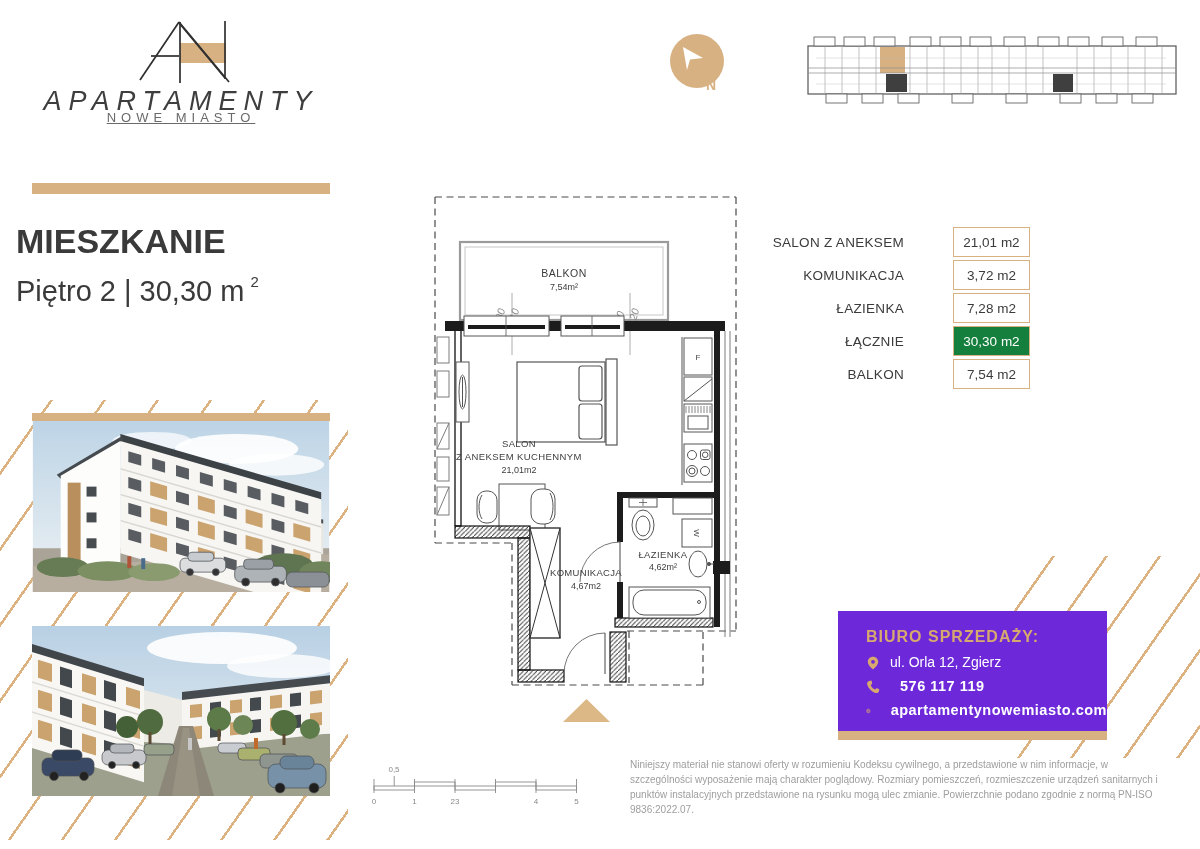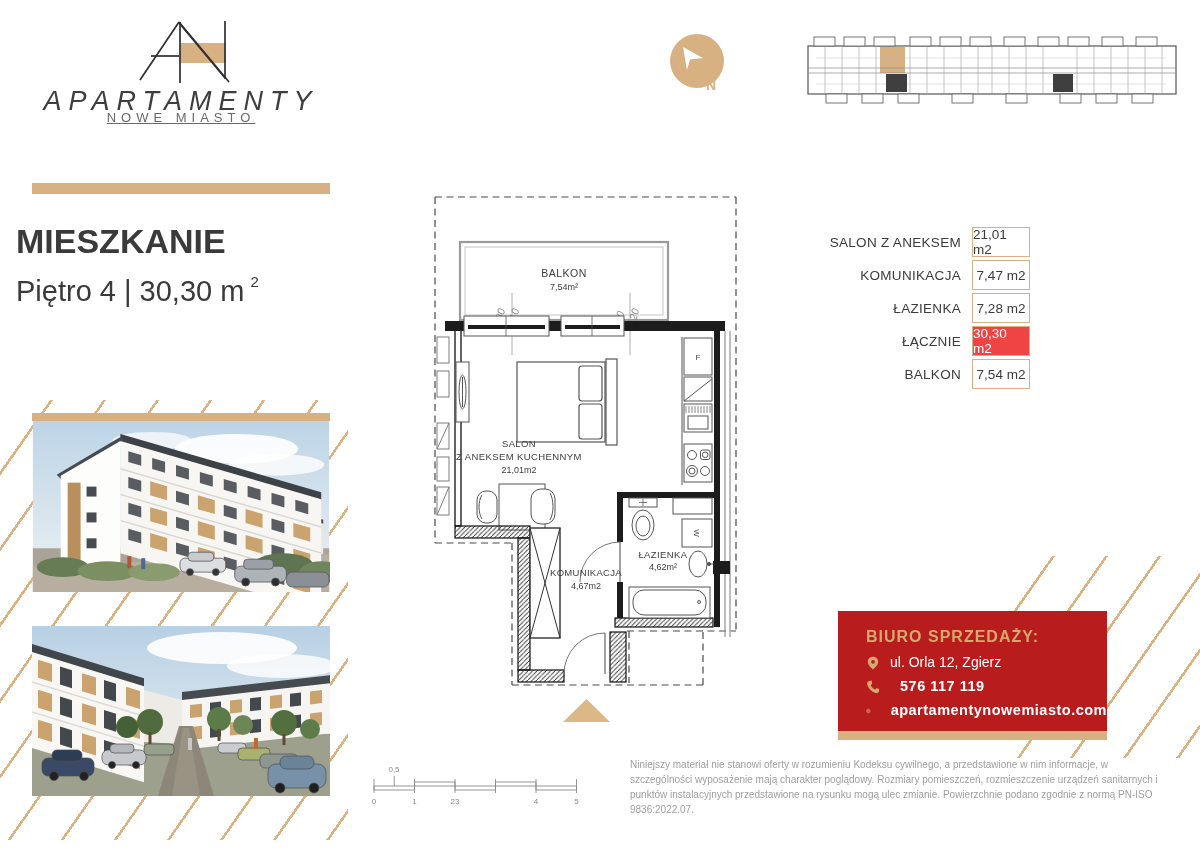--- a/index.html
+++ b/index.html
@@ -30,27 +30,27 @@
   .title-l3 { font-size:29px; font-weight:400; color:#3a3a3a; margin-top:12px; }
   .title-l3 sup { font-size:15px; vertical-align:14px; margin-left:6px; }
 
   
   .photo { position:absolute; left:32px; width:298px; z-index:1; display:block; }
 
   
   .area-table { position:absolute; left:718px; top:227px; width:312px; z-index:1; }
   .area-row { display:flex; align-items:center; height:30px; margin-bottom:3px; }
   .area-row .lbl { flex:1; text-align:right; font-size:13.5px; color:#3b3b3b; padding-right:11px; letter-spacing:.3px; }
-  .area-row .val { width:58px; height:30px; border:1.5px solid #D8B183; background:#fff;
-    display:flex; align-items:center; justify-content:center; font-size:13.5px; color:#3b3b3b; }
-  .area-row .val.highlight { background:#ef4444; border-color:#D8B183; color:#fff; }
+  .area-row .val { width:77px; height:30px; border:1.5px solid #D8B183; background:#fff;
+    display:flex; align-items:center; justify-content:center; font-size:13.5px; color:#3b3b3b;margin-left:38px; }
+  .area-row .val.highlight { background:#15803d; border-color:#D8B183; color:#fff; }
 
   
   .contact { position:absolute; left:838px; top:611px; width:269px; height:121px;
-    background:#b91c1c; z-index:2; padding:17px 0 0 28px; }
+    background:#6d28d9; z-index:2; padding:17px 0 0 28px; }
   .contact .head { color:#D7A96E; font-weight:700; font-size:16px; letter-spacing:1px; }
   .contact .row { display:flex; align-items:flex-end; gap:10px; margin-top:8px; color:#fff; font-size:14px; }
   .contact .row.strong { font-weight:700; font-size:14.5px; letter-spacing:.5px;gap:20px; }
   .contact-bar { position:absolute; left:838px; top:731px; width:269px; height:9px; background:#D8B183; z-index:2; }
 
   
   .disclaimer { position:absolute; left:630px; top:757px; width:540px; text-align:left;
     font-size:10px; line-height:1.5; color:#9E9E9E; z-index:3; }
 
   svg text { font-family:"Liberation Sans", sans-serif; }
@@ -115,21 +115,21 @@
     <path d="M19,32 V80 M36,32 V80 M53,32 V80 M70,32 V80 M104,32 V80 M121,32 V80 M138,32 V80 M155,32 V80 M172,32 V80 M186,32 V80 M203,32 V80 M220,32 V80 M237,32 V80 M271,32 V80 M288,32 V80 M305,32 V80 M322,32 V80 M339,32 V80 M356,32 V80" stroke="#9a9a9a" stroke-width="0.6" fill="none"></path>
     <path d="M10,44 H360 M10,70 H360" stroke="#b5b5b5" stroke-width="0.4" fill="none"></path>
 
     <rect x="80" y="60" width="21" height="18" fill="#3f3f3f"></rect>
     <rect x="247" y="60" width="20" height="18" fill="#3f3f3f"></rect>
   </svg>
 
   <div class="accent-bar" style="left:32px;top:183px;width:298px;height:11px;"></div>
   <div class="title-wrap">
     <div class="title-l1">MIESZKANIE</div>
-    <div class="title-l3"><span>Piętro 4 | 30,30 m</span><sup>2</sup></div>
+    <div class="title-l3"><span>Piętro 2 | 30,30 m</span><sup>2</sup></div>
   </div>
 
   <div class="accent-bar" style="left:32px;top:413px;width:298px;height:8px;z-index:1;"></div>
   <svg class="photo" style="top:421px;" width="298" height="171" viewBox="0 0 298 172">
     <defs>
       <linearGradient id="sky1" x1="0" y1="0" x2="0" y2="1">
         <stop offset="0" stop-color="#bdd4e6"></stop>
           <stop offset="1" stop-color="#eef2f4"></stop>
       </linearGradient>
     </defs>
@@ -464,21 +464,21 @@
     <polygon points="143,537 190,537 166.5,514" fill="#DDB887"></polygon>
   </svg>
 
   <div class="area-table">
     <div class="area-row">
       <span class="lbl">SALON Z ANEKSEM</span>
       <span class="val">21,01 m2</span>
     </div>
     <div class="area-row">
       <span class="lbl">KOMUNIKACJA</span>
-      <span class="val">7,47 m2</span>
+      <span class="val">3,72 m2</span>
     </div>
     <div class="area-row">
       <span class="lbl">ŁAZIENKA</span>
       <span class="val">7,28 m2</span>
     </div>
     <div class="area-row">
       <span class="lbl">ŁĄCZNIE</span>
       <span class="val highlight">30,30 m2</span>
     </div>
     <div class="area-row">

